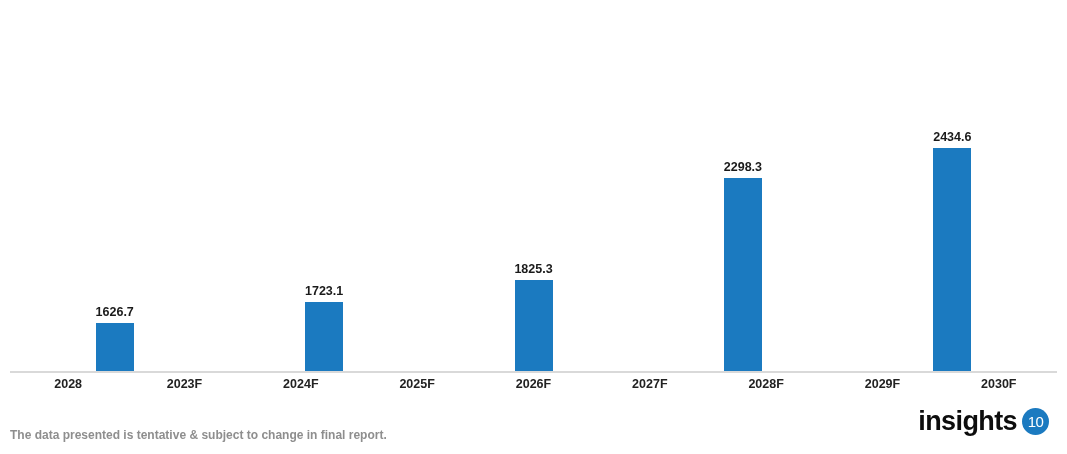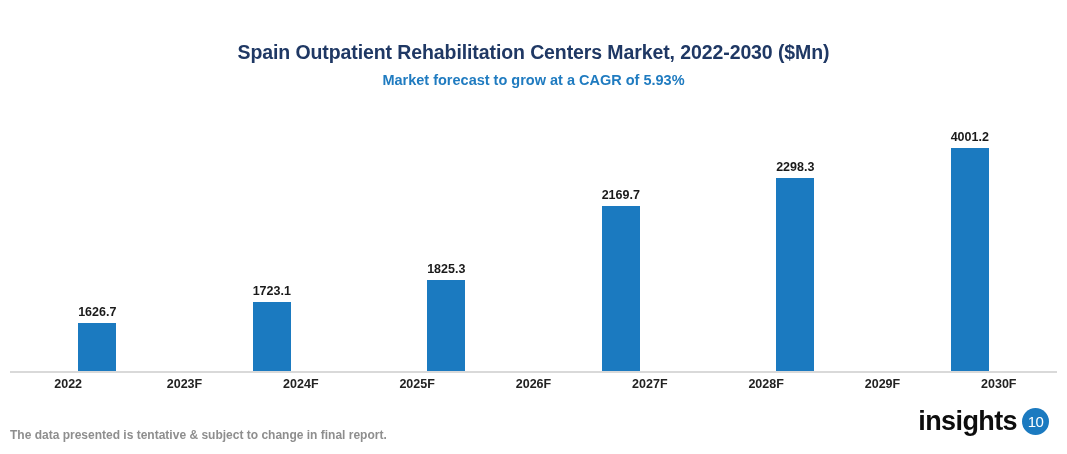--- a/index.html
+++ b/index.html
@@ -145,57 +145,49 @@
     align-items: center;
     justify-content: center;
     letter-spacing: -0.5px;
   }
 </style>
 </head>
 <body>
 
 <div id="page">
 
-  <div class="title-block">
-    <div class="chart-title">Spain Outpatient Rehabilitation Centers Market, 2022-2030 ($Mn)</div>
-    <div class="chart-subtitle">Market forecast to grow at a CAGR of 5.93%</div>
-  </div>
 
   <div class="plot">
     <div class="bars" id="bars">
         <div class="bar-slot">
           <div class="bar-value" style="bottom: 53px;">1626.7</div>
           <div class="bar-rect" style="height: 49px; background: rgb(27, 122, 192);"></div>
         </div>
         <div class="bar-slot">
           <div class="bar-value" style="bottom: 74px;">1723.1</div>
           <div class="bar-rect" style="height: 70px; background: rgb(27, 122, 192);"></div>
         </div>
         <div class="bar-slot">
           <div class="bar-value" style="bottom: 96px;">1825.3</div>
           <div class="bar-rect" style="height: 92px; background: rgb(27, 122, 192);"></div>
         </div>
         <div class="bar-slot">
-          <div class="bar-value" style="bottom: 170px;">2169.7</div>
-          <div class="bar-rect" style="height: 166px; background: rgb(27, 122, 192);"></div>
-        </div>
-        <div class="bar-slot">
           <div class="bar-value" style="bottom: 198px;">2298.3</div>
           <div class="bar-rect" style="height: 194px; background: rgb(27, 122, 192);"></div>
         </div>
         <div class="bar-slot">
-          <div class="bar-value" style="bottom: 228px;">4001.2</div>
+          <div class="bar-value" style="bottom: 228px;">2434.6</div>
           <div class="bar-rect" style="height: 224px; background: rgb(27, 122, 192);"></div>
         </div>
       </div>
     <div class="axis-line"></div>
   </div>
 
   <div class="xaxis" id="xaxis">
-      <div class="xtick">2022</div>
+      <div class="xtick">2028</div>
       <div class="xtick">2023F</div>
       <div class="xtick">2024F</div>
       <div class="xtick">2025F</div>
       <div class="xtick">2026F</div>
       <div class="xtick">2027F</div>
       <div class="xtick">2028F</div>
       <div class="xtick">2029F</div>
       <div class="xtick">2030F</div>
     </div>
 

